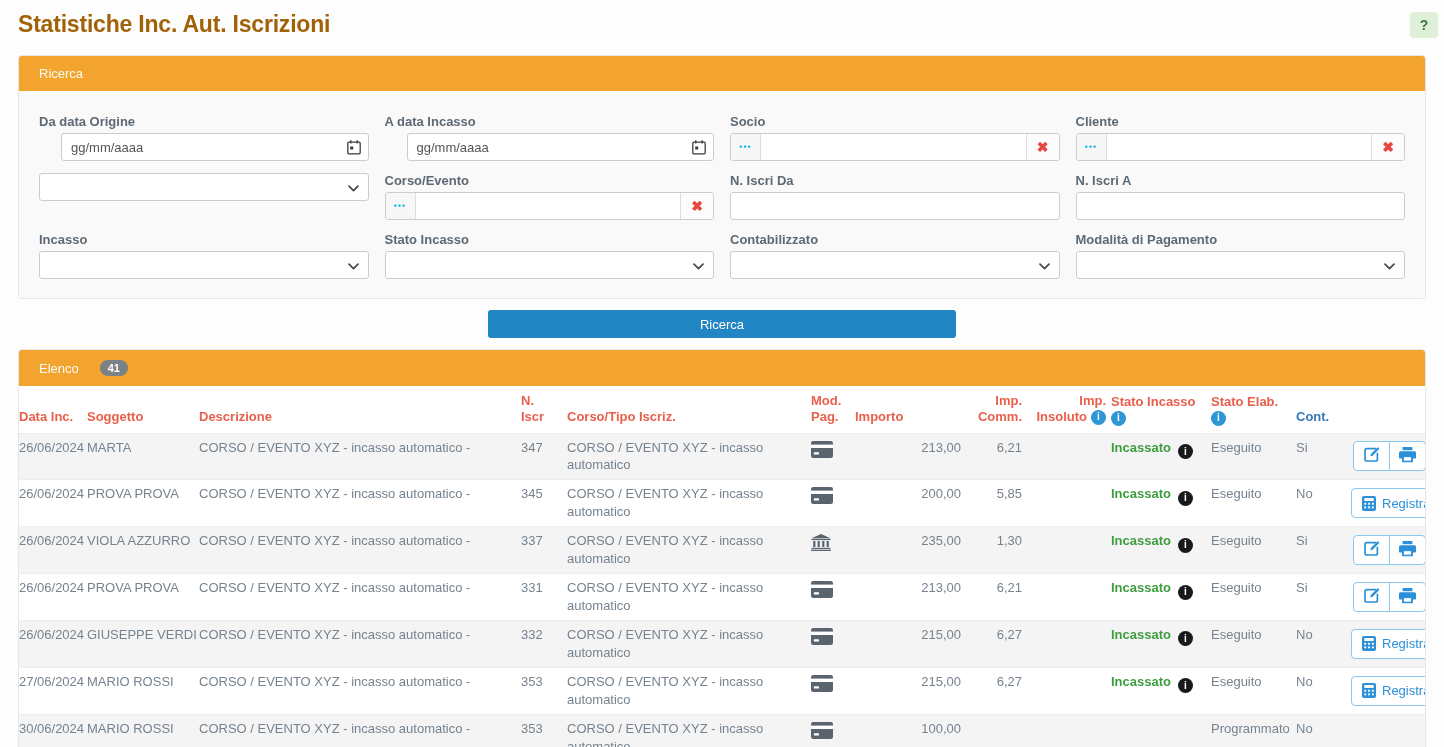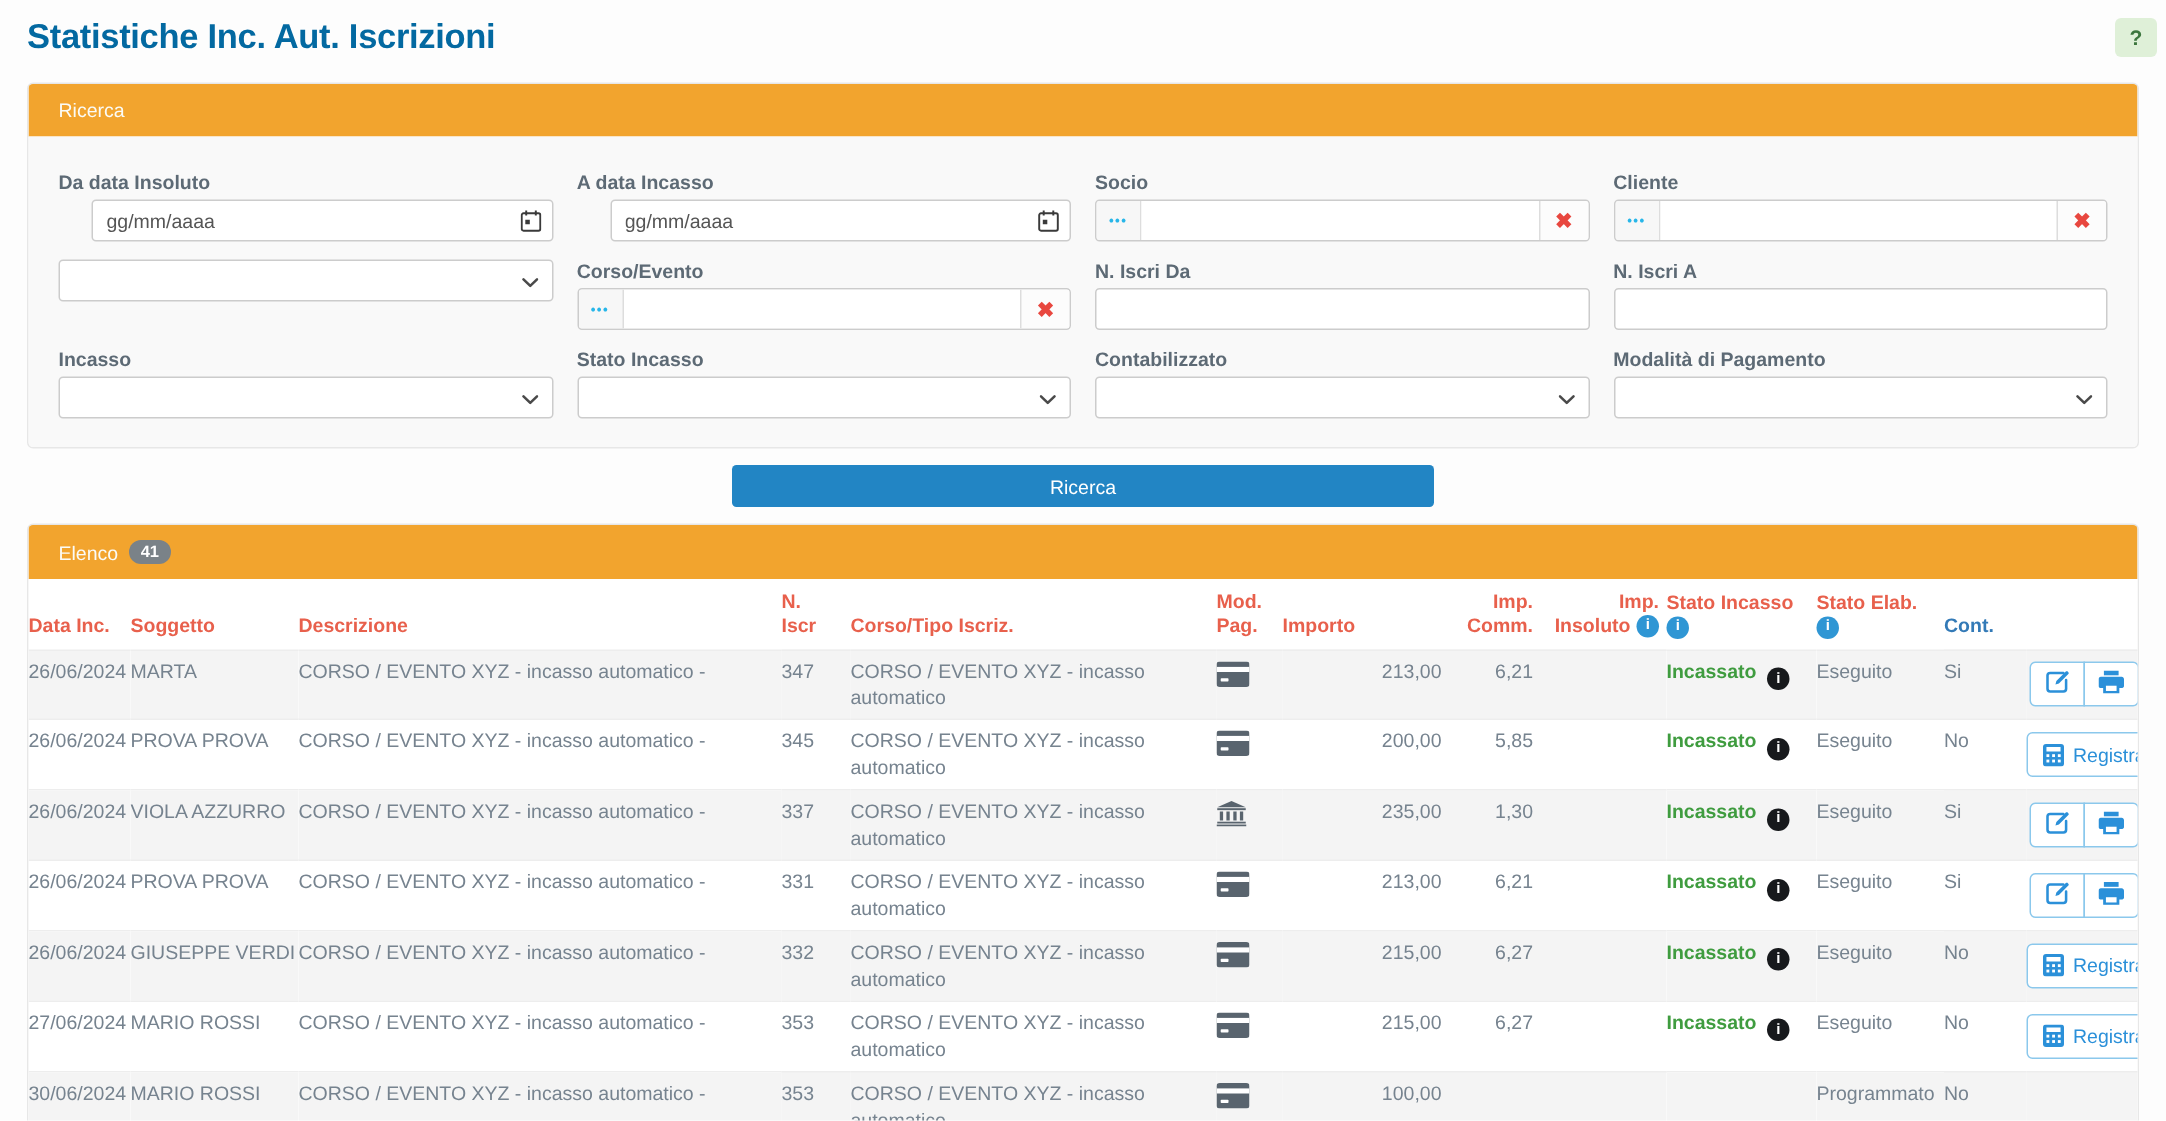--- a/index.html
+++ b/index.html
@@ -1,31 +1,31 @@
 <!DOCTYPE html>
 <html><head>
 <meta charset="utf-8">
 <style>
   * { box-sizing: border-box; }
   html, body { margin:0; padding:0; width:1444px; height:747px; overflow:hidden;
     background:#fdfdfd; font-family:"Liberation Sans", sans-serif; }
 
   
   .topbar { position:relative; padding:11px 18px 17px; }
-  .topbar h1 { margin:0; font-size:23px; font-weight:bold; color:#0369a1; letter-spacing:-0.2px; }
+  .topbar h1 { margin:0; font-size:23px; font-weight:bold; color:#a16207; letter-spacing:-0.2px; }
   .help-btn { position:absolute; top:12px; right:6px; width:28px; height:26px;
     background:#dff0d8; color:#3c763d; font-weight:bold; font-size:14px;
     border:none; border-radius:4px; cursor:pointer; font-family:inherit; }
 
   
   .panel { margin:0 18px; border:1px solid #e7e7e7; border-radius:4px; overflow:hidden; background:#fff; }
   .panel-heading { background:#f2a42e; color:#fbfbf6; font-size:13px; padding:10px 20px;
     display:flex; align-items:center; }
   .badge { background:#7a8288; color:#fff; border-radius:10px; font-size:11px;
-    font-weight:bold; padding:2px 8px; margin-left:7px; line-height:12px; }
+    font-weight:bold; padding:2px 8px; margin-left:21px; line-height:12px; }
 
   
   .form-grid { background:#f9f9f9; padding:23px 20px 19px;
     display:grid; grid-template-columns:repeat(4,1fr); column-gap:16px; row-gap:12px; }
   .field label { display:block; font-size:13px; font-weight:bold; color:#5d6a75; margin-bottom:4px; }
   .ctl { height:28px; }
   input { font-family:inherit; font-size:13px; color:#555; outline:none; }
   input::placeholder { color:#555; opacity:1; }
   .txt { width:100%; height:28px; border:1px solid #ccc; border-radius:3px; padding:0 9px; background:#fff; }
   .date-wrap { position:relative;padding-left:22px; }
@@ -90,21 +90,21 @@
   <button class="help-btn">?</button>
 </div>
 
 <div class="panel">
   <div class="panel-heading">
     <span>Ricerca</span>
   </div>
   <div class="form-grid">
 
     <div class="field">
-      <label>Da data Insoluto</label>
+      <label>Da data Origine</label>
       <div class="date-wrap ctl">
         <input type="text" placeholder="gg/mm/aaaa" style="">
         <span class="cal"><svg width="14" height="15" viewBox="0 0 14 15">
               <g fill="none" stroke="#3a3a3a" stroke-width="1.3">
                 <rect x="0.8" y="2.2" width="12.4" height="11.6" rx="1.2"></rect>
                 <line x1="3.8" y1="0.3" x2="3.8" y2="3.6"></line>
                 <line x1="10.2" y1="0.3" x2="10.2" y2="3.6"></line>
               </g>
               <rect x="3.2" y="6.5" width="3" height="3" fill="#3a3a3a"></rect>
             </svg></span>

